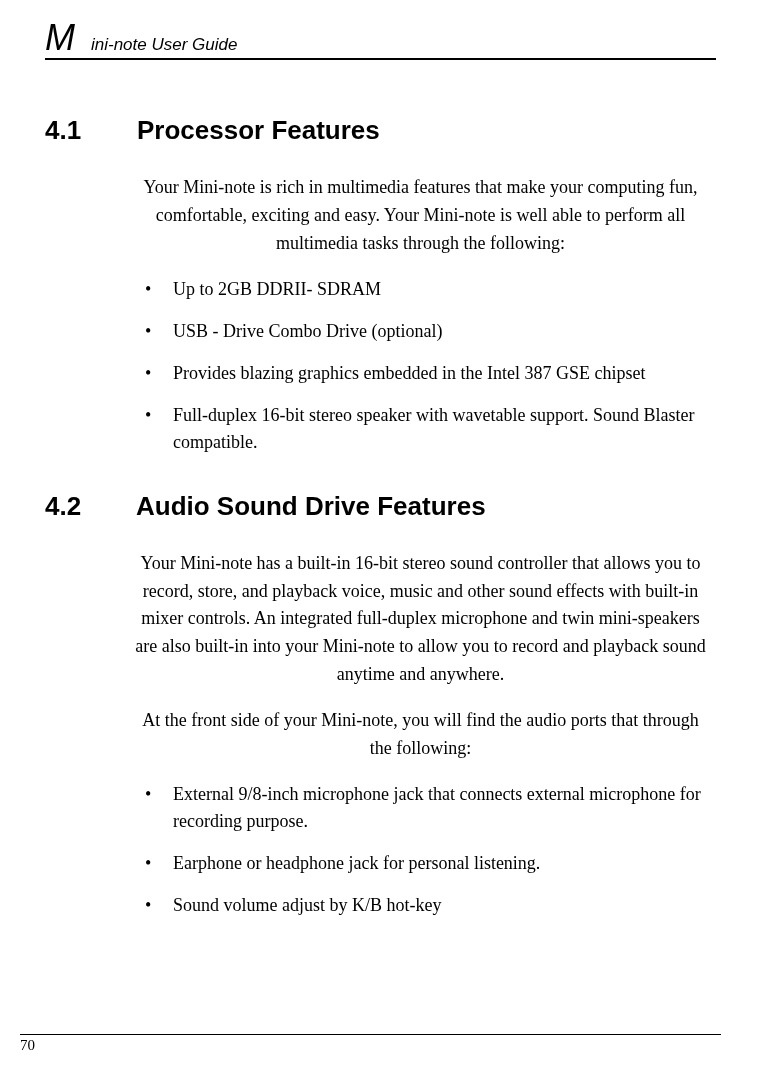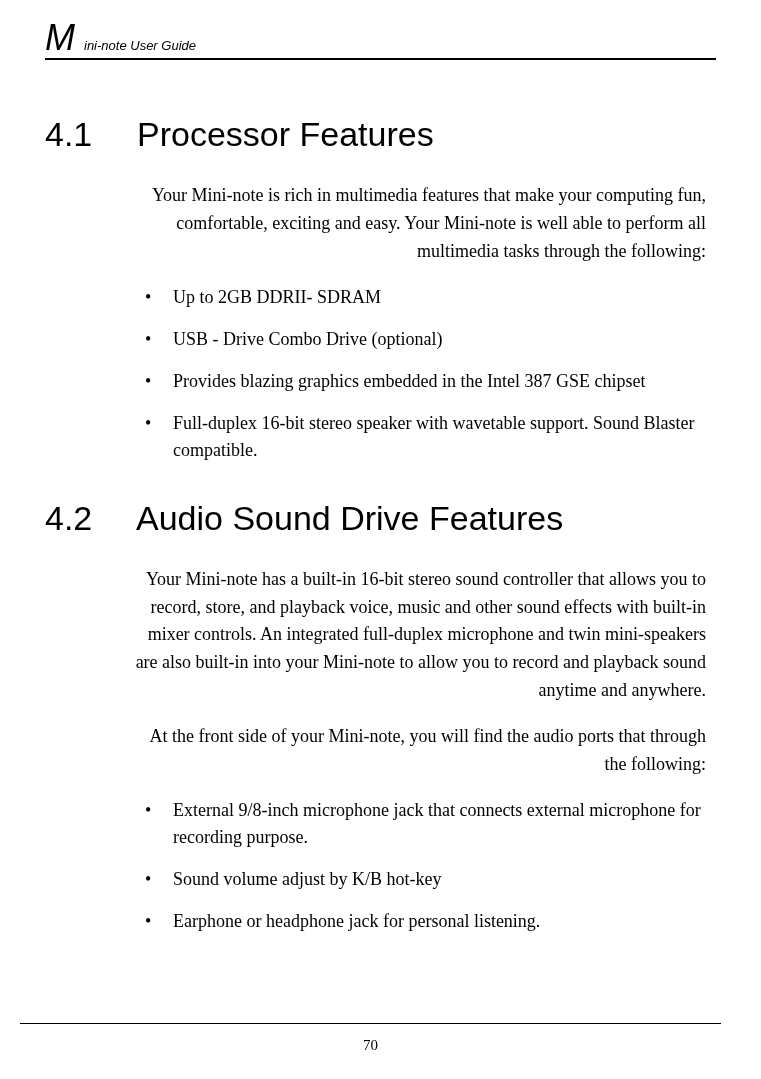--- a/index.html
+++ b/index.html
@@ -24,50 +24,50 @@
       margin-bottom: 55px;
     }
     .header-m {
       font-size: 36px;
       font-weight: normal;
       font-style: italic;
       font-family: 'Trebuchet MS', Arial, sans-serif;
       line-height: 1;
     }
     .header-rest {
-      font-size: 13px;
+      font-size: 17px;
       font-style: italic;
       font-family: 'Trebuchet MS', Arial, sans-serif;
       font-weight: normal;
-      margin-left: 9px;
+      margin-left: 16px;
     }
     .section-heading {
       font-family: 'Trebuchet MS', Verdana, Arial, sans-serif;
-      font-size: 34px;
-      font-weight: normal;
+      font-size: 26px;
+      font-weight: bold;
       margin-bottom: 28px;
       display: flex;
       gap: 32px;
     }
     .section-heading .num {
       min-width: 60px;
     }
     .section-heading-2 {
       margin-top: 35px;
       gap: 31px;
     }
     .content {
       padding-left: 90px;
       padding-right: 10px;
     }
     .para {
       font-size: 18px;
       line-height: 1.55;
       margin-bottom: 18px;
-      text-align: right;
+      text-align: center;
     }
     ul {
       list-style: none;
       padding-left: 0;
       margin-bottom: 10px;
     }
     ul li {
       font-size: 18px;
       line-height: 1.5;
       margin-bottom: 15px;
@@ -80,22 +80,21 @@
       left: 10px;
       top: 0;
       font-size: 18px;
     }
     .footer {
       position: absolute;
       bottom: 25px;
       left: 20px;
       right: 40px;
       border-top: 1px solid #000;
-      padding-top: 12px;
-      text-align: center;
+      padding-top: 1px;
     }
     .page-num {
       font-size: 15px;
       font-family: Georgia, serif;
     }
   </style>
 </head>
 <body>
 
 <div class="header">
@@ -121,20 +120,20 @@
 <h2 class="section-heading section-heading-2">
   <span class="num">4.2</span>
   <span>Audio Sound Drive Features</span>
 </h2>
 
 <div class="content">
   <p class="para">Your Mini-note has a built-in 16-bit stereo sound controller that allows you to record, store, and playback voice, music and other sound effects with built-in mixer controls. An integrated full-duplex microphone and twin mini-speakers are also built-in into your Mini-note to allow you to record and playback sound anytime and anywhere.</p>
   <p class="para">At the front side of your Mini-note, you will find the audio ports that through the following:</p>
   <ul>
     <li>External 9/8-inch microphone jack that connects external microphone for recording purpose.</li>
+    <li>Earphone or headphone jack for personal listening.</li>
     <li>Sound volume adjust by K/B hot-key</li>
-    <li>Earphone or headphone jack for personal listening.</li>
   </ul>
 </div>
 
 <div class="footer">
   <span class="page-num">70</span>
 </div>
 
 </body></html>

